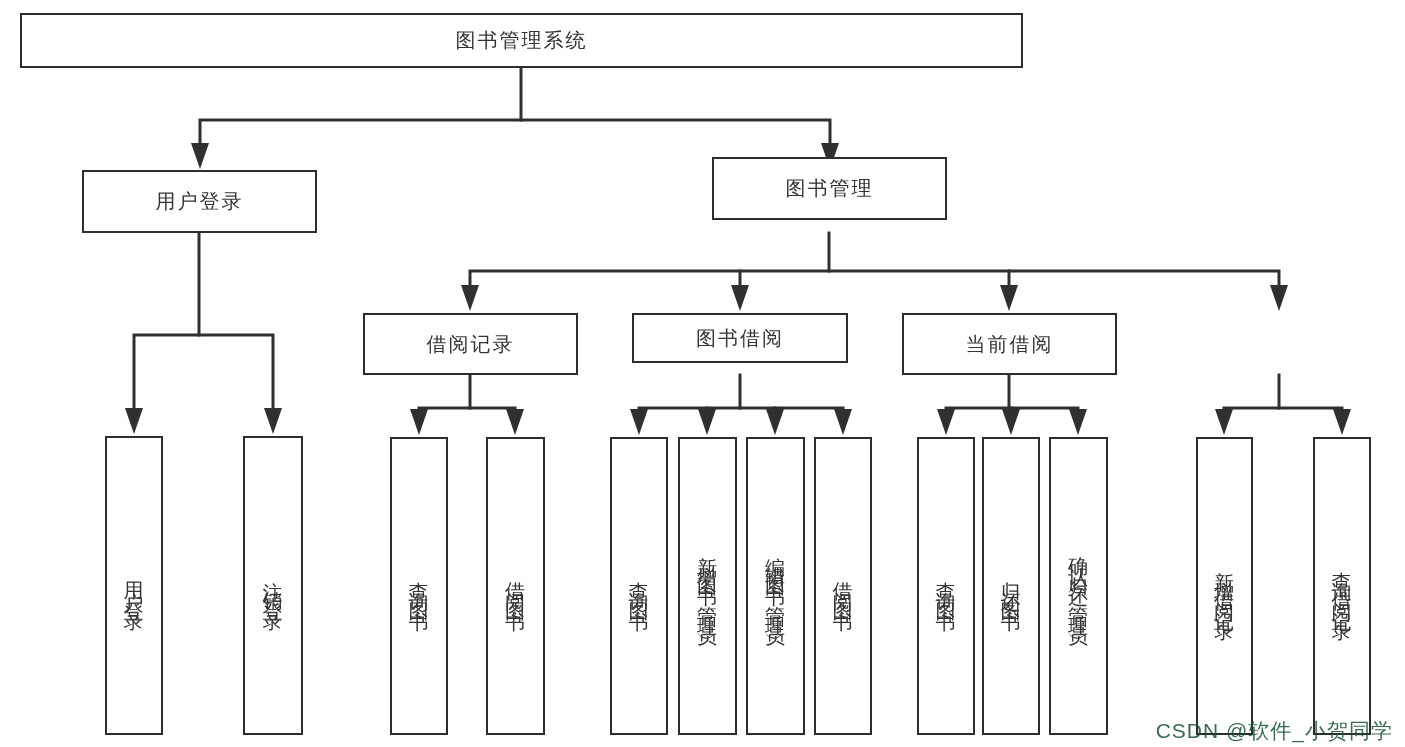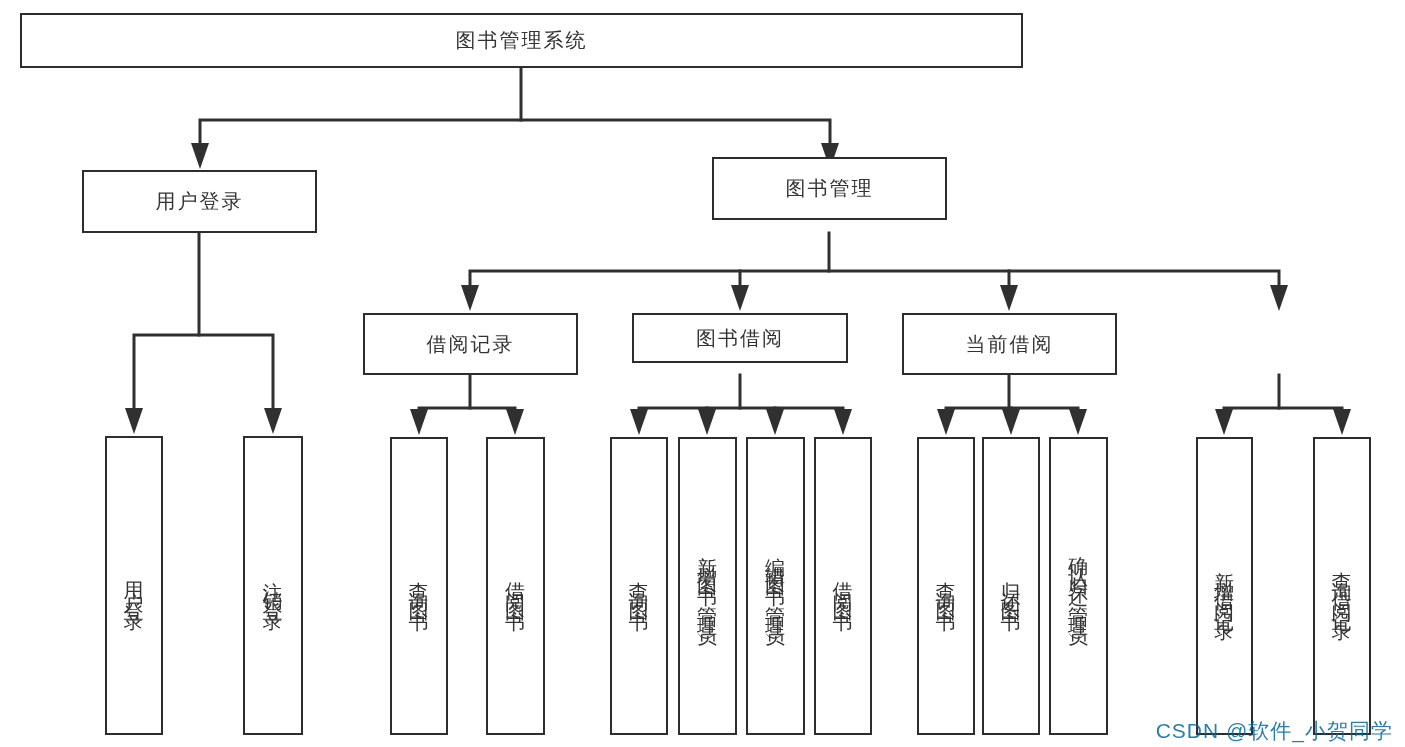--- a/index.html
+++ b/index.html
@@ -44,21 +44,21 @@
     font-size: 20px;
     letter-spacing: 10px;
     color: #333333;
     line-height: 1;
   }
   .watermark {
     position: absolute;
     right: 12px;
     top: 717px;
     font-size: 21px;
-    color: #0369a1;
+    color: #14532d;
     opacity: 0.85;
     letter-spacing: 1px;
     z-index: 5;
     white-space: nowrap;
   }
 </style>
 </head>
 <body>
 
 <div id="stage">

